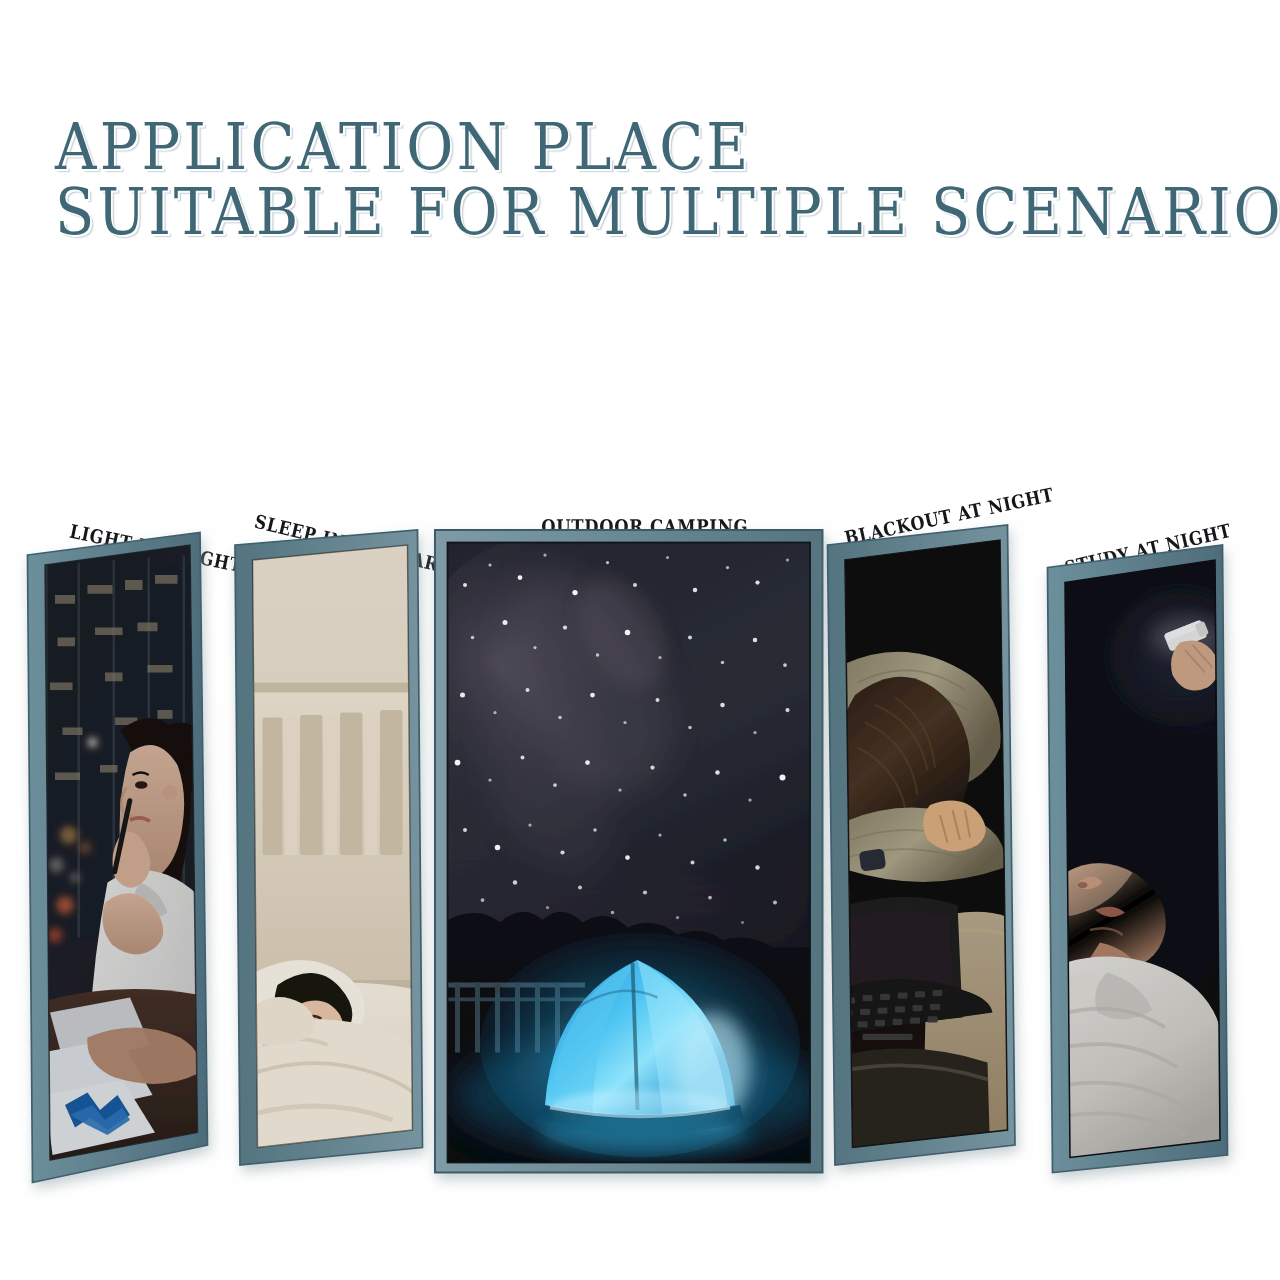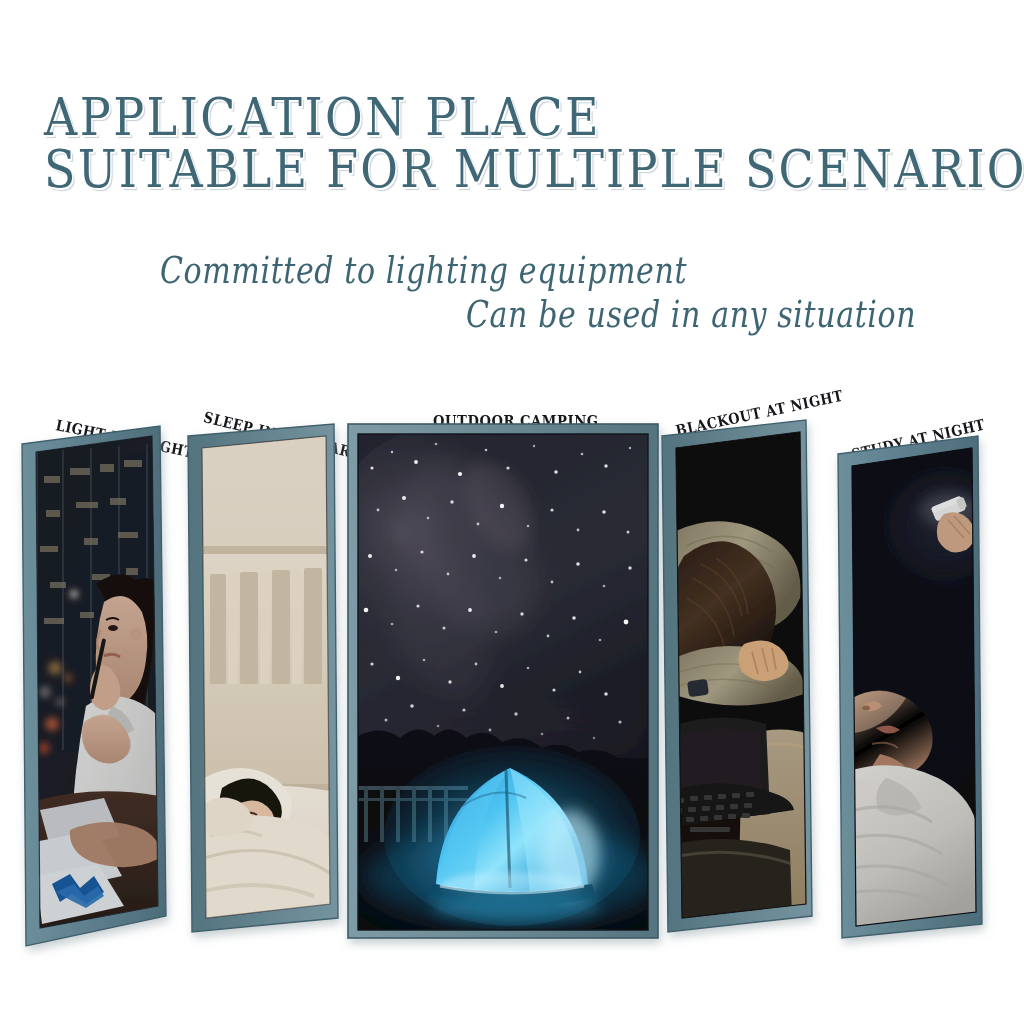--- a/index.html
+++ b/index.html
@@ -71,24 +71,20 @@
 </head>
 <body>
 
 <div id="stage">
 
   <div class="title-block">
     <div class="title-line l1">APPLICATION PLACE</div>
     <div class="title-line l2">SUITABLE FOR MULTIPLE SCENARIOS</div>
   </div>
 
-  <div class="subtitle-block">
-    <div class="sub-line s1">Committed to lighting equipment</div>
-    <div class="sub-line s2">Can be used in any situation</div>
-  </div>
 
   <div class="plabel" style="left:56px;top:400px;transform:rotate(11.5deg) scaleX(.86);">LIGHT IS BRIGHT</div>
   <div class="plabel" style="left:204px;top:392px;transform:rotate(13.5deg) scaleX(.86);">SLEEP IN THE DARK</div>
   <div class="plabel" style="left:433px;top:396px;transform:rotate(0deg) scaleX(.88);">OUTDOOR CAMPING</div>
   <div class="plabel" style="left:676px;top:406px;transform:rotate(-12deg) scaleX(.86);">BLACKOUT AT NIGHT</div>
   <div class="plabel" style="left:852px;top:430px;transform:rotate(-13deg) scaleX(.86);">STUDY AT NIGHT</div>
 
   <div class="panel" style="left:0;top:390px;">
   <svg width="1024" height="570" viewBox="0 0 1024 570" xmlns="http://www.w3.org/2000/svg">
     <defs>

